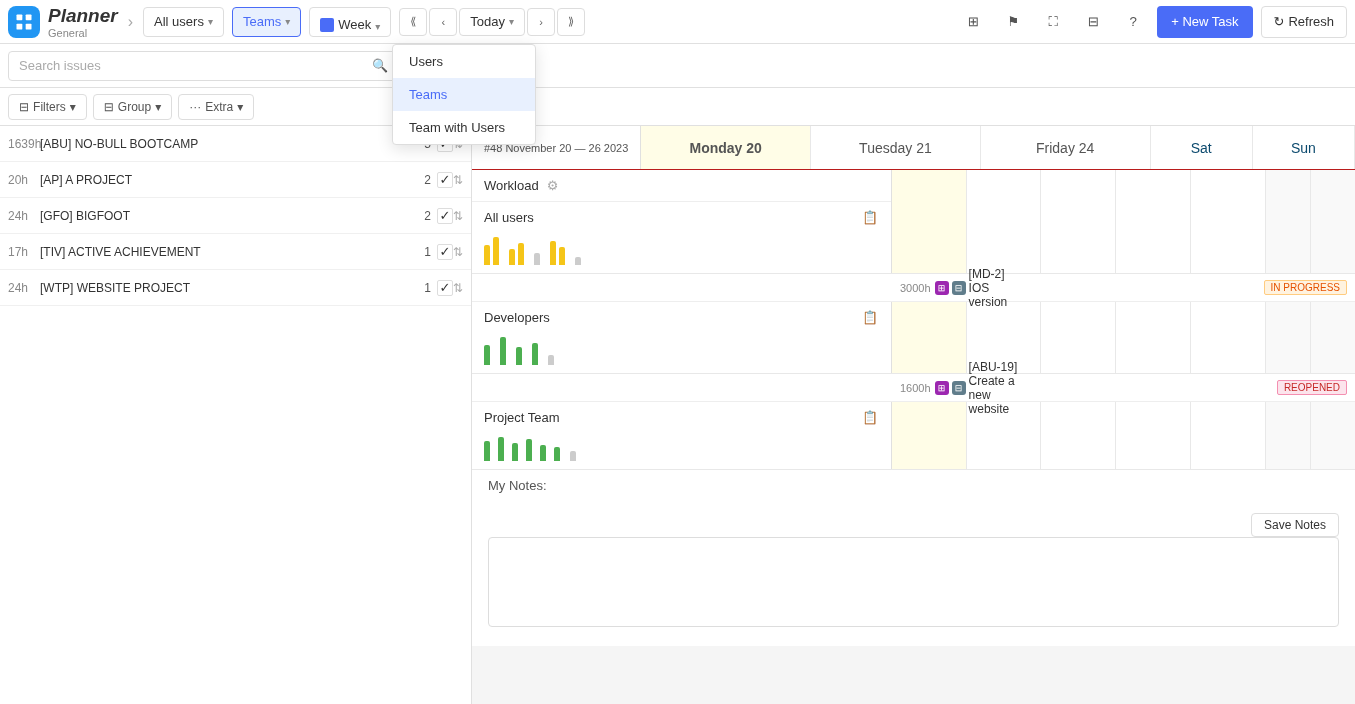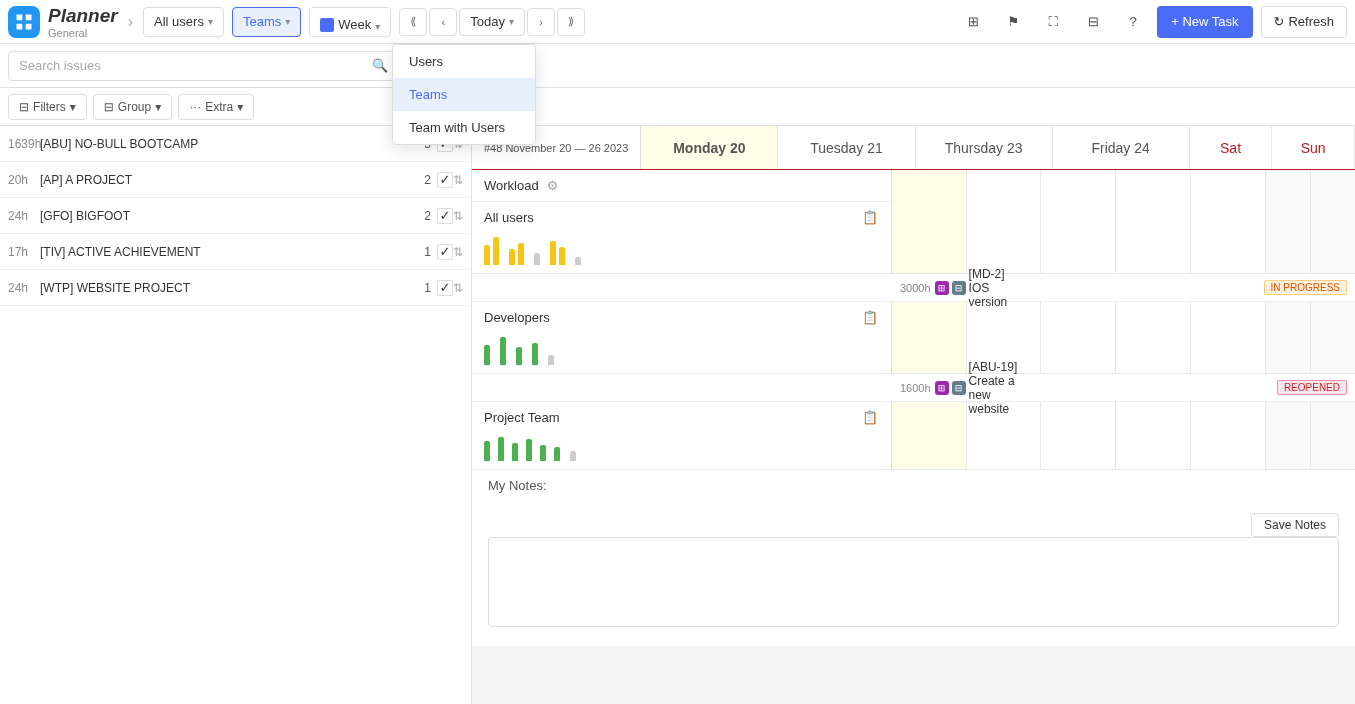--- a/index.html
+++ b/index.html
@@ -135,21 +135,21 @@
     }
     .week-label-cell {
       padding: 6px 12px; display: flex; flex-direction: column; justify-content: center;
       border-right: 1px solid #e0e0e0; font-size: 12px;
     }
     .week-date-range { font-size: 11px; color: #555; font-weight: 500; }
 
     .day-headers { display: flex; flex: 1; }
     .day-hdr-cell { flex: 1; display: flex; align-items: center; justify-content: center; border-right: 1px solid #e8e8e8; font-size: 14px; color: #555; }
     .day-hdr-cell.today-hdr { background: #fffde7; font-weight: 600; }
-    .day-hdr-cell.sat-hdr, .day-hdr-cell.sun-hdr { color: #b91c1c; }
+    .day-hdr-cell.sat-hdr, .day-hdr-cell.sun-hdr { color: #0c4a6e; }
 
     .cal-content { flex: 1; overflow-y: auto; position: relative; }
 
     .team-row { display: flex; border-bottom: 1px solid #e8e8e8; background: #fff; }
     .team-info { width: 420px; flex-shrink: 0; border-right: 1px solid #e0e0e0; padding: 0; }
     .team-days-area { flex: 1; position: relative; }
 
     .issue-band { display: flex; align-items: center; border-bottom: 1px solid #eee; height: 28px; }
   </style>
 </head>
@@ -282,21 +282,20 @@
 
     <div class="right-main">
 
       <div class="cal-header-row">
         <div class="week-label-cell">
           <span class="week-date-range">#48 November 20 — 26 2023</span>
         </div>
         <div class="day-headers">
           <div class="day-hdr-cell today-hdr">Monday 20</div>
           <div class="day-hdr-cell">Tuesday 21</div>
-          <div class="day-hdr-cell">Thursday 23</div>
           <div class="day-hdr-cell">Friday 24</div>
           <div class="day-hdr-cell sat-hdr" style="flex:0.6">Sat</div>
           <div class="day-hdr-cell sun-hdr" style="flex:0.6">Sun</div>
         </div>
       </div>
 
       <div class="cal-content">
 
         <div class="team-row">
           <div class="team-info">

